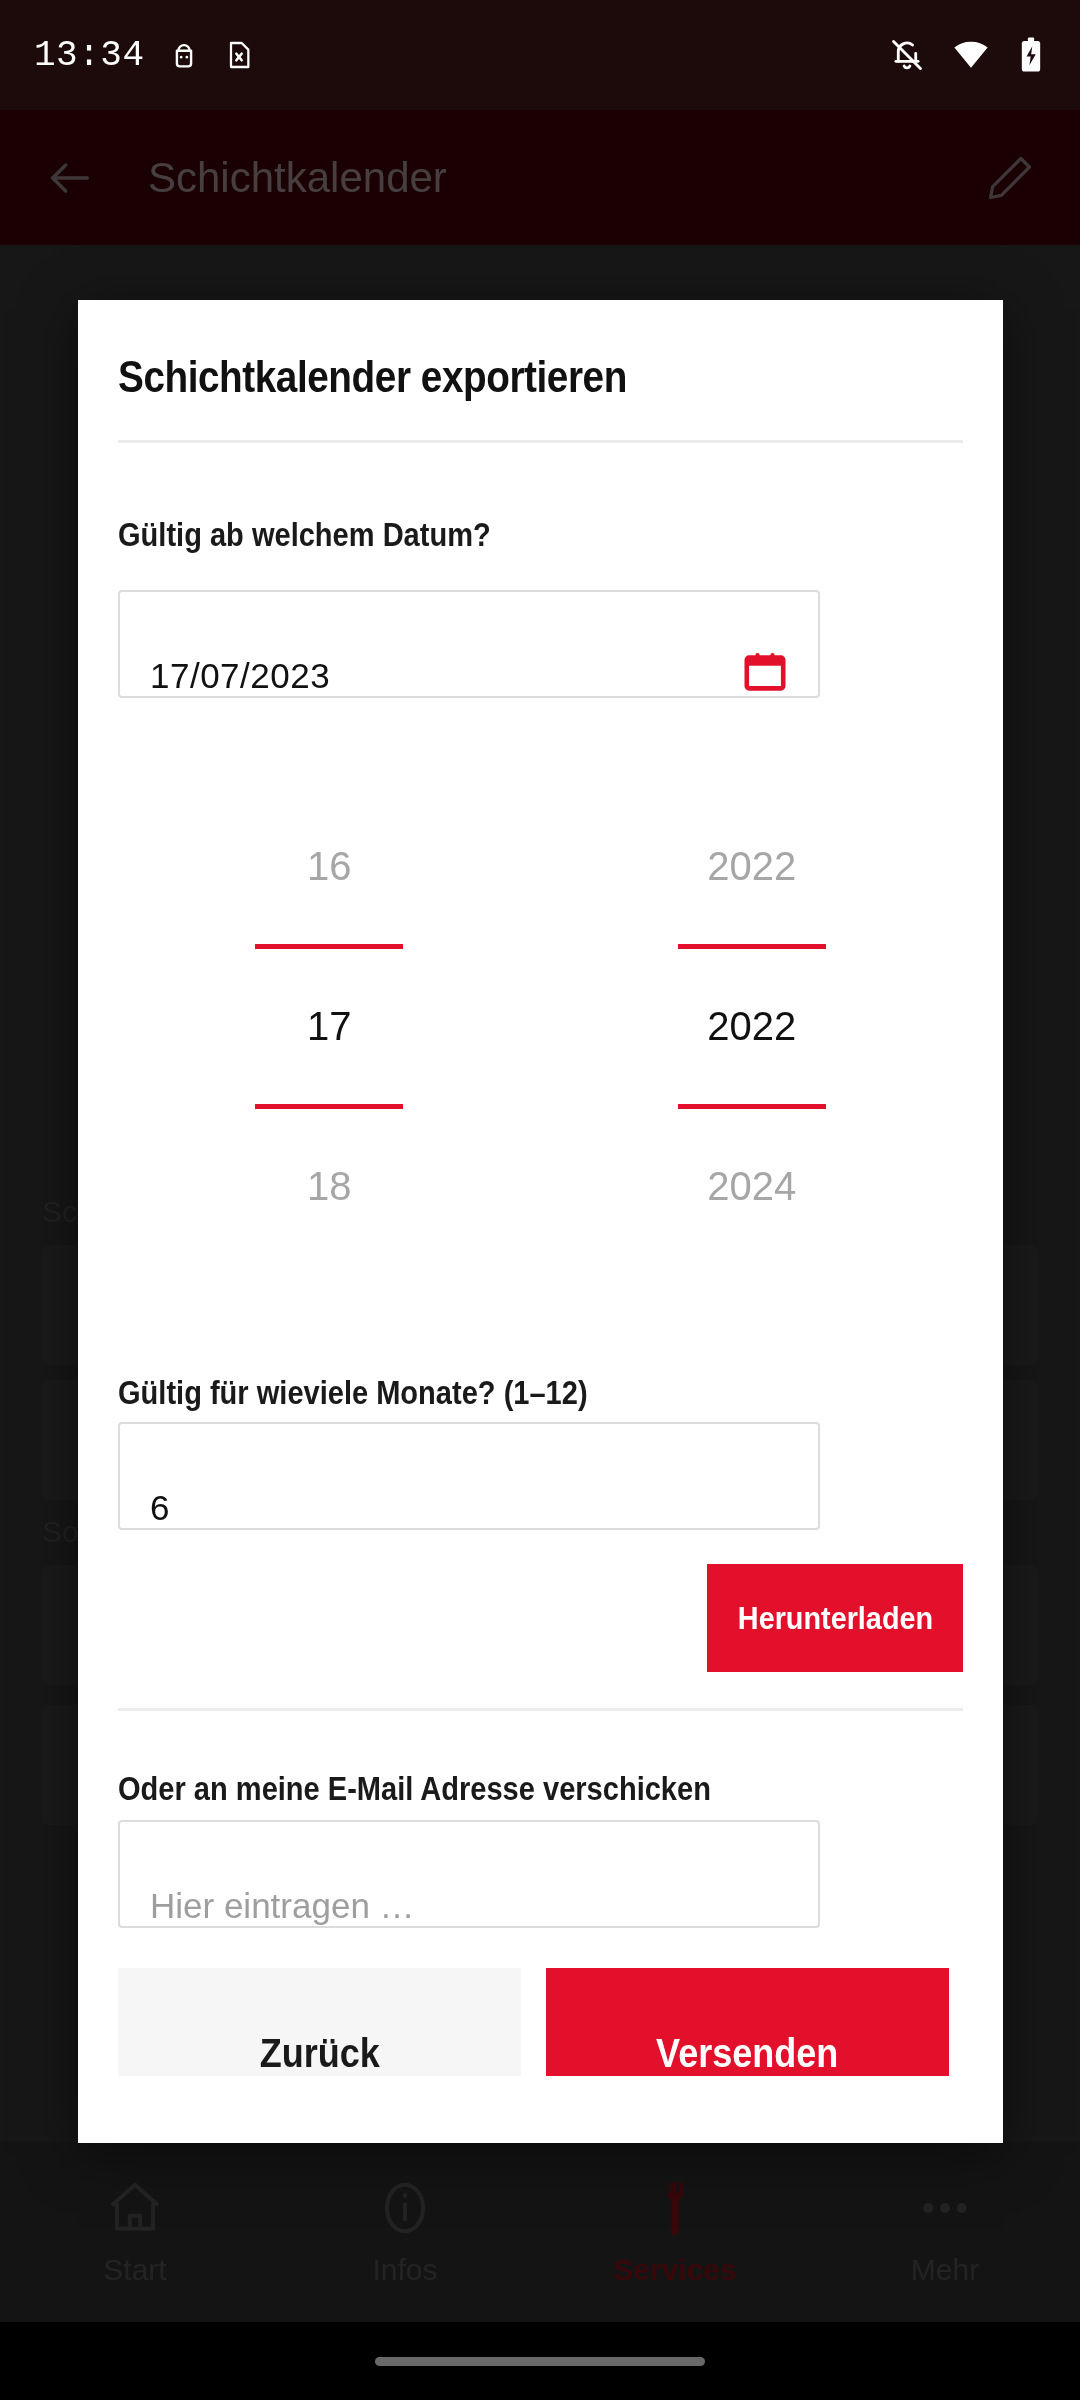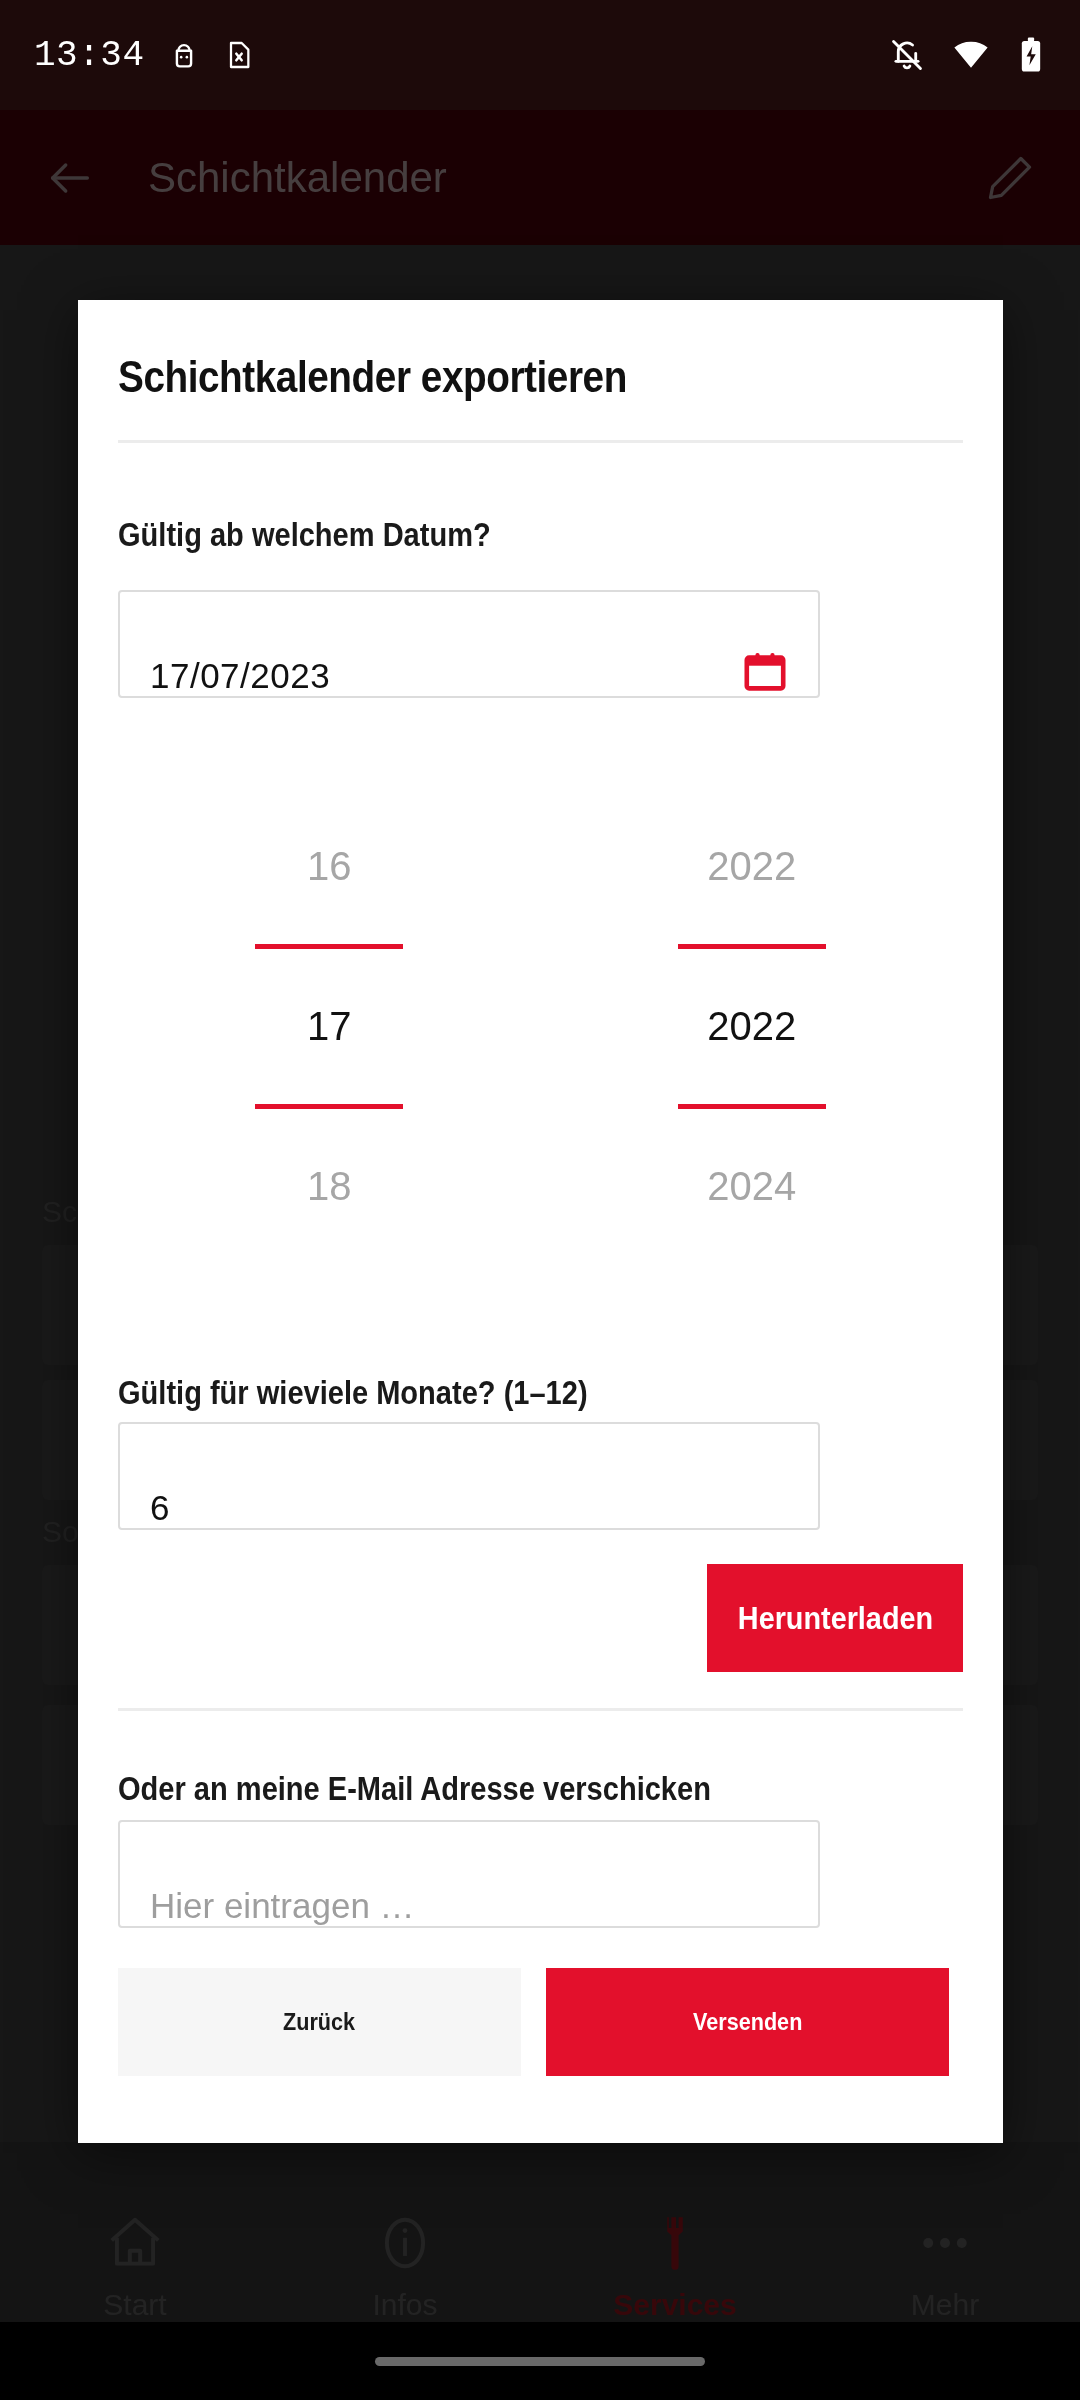--- a/index.html
+++ b/index.html
@@ -66,21 +66,21 @@
   #scrim {
     position:absolute; top:0; left:0; width:1080px; height:2400px;
     background:rgba(0,0,0,0.55);
     z-index:20;
   }
 
   
   #bottom-nav {
     position:absolute; bottom:78px; left:0; width:1080px; height:180px;
     background:#2e2e2e;
-    display:flex; align-items:flex-end;
+    display:flex; align-items:center;
     z-index:6;
   }
   .nav-item {
     flex:1; display:flex; flex-direction:column; align-items:center; gap:14px;
   }
   .nav-label { font-size:30px; color:#4f4f4f; font-family:"Liberation Sans", sans-serif; }
   .nav-item.active .nav-label { color:#7a1118; font-weight:bold; }
   #gesture-bar {
     position:absolute; bottom:0; left:0; width:1080px; height:78px;
     background:#000; z-index:7;
@@ -169,22 +169,22 @@
   }
   #download-btn span { transform:scaleX(0.9); display:inline-block; }
 
   
   #email-label { top:1470px; }
   #email-input { top:1520px; }
 
   
   .footer-btn {
     position:absolute; top:1668px; height:108px;
-    display:flex; align-items:center; justify-content:center;
-    font-size:24px; font-weight:bold;
+    display:flex; align-items:flex-end; justify-content:center;
+    font-size:40px; font-weight:bold;
     font-family:"Liberation Sans", sans-serif;
   }
   #back-btn { left:40px; width:403px; background:#f6f6f6; color:#1a1a1a; }
   #send-btn { right:54px; width:403px; background:#e3102c; color:#ffffff; }
   .footer-btn span { transform:scaleX(0.9); display:inline-block; }
 </style>
 </head>
 <body>
 
 <div id="screen">

